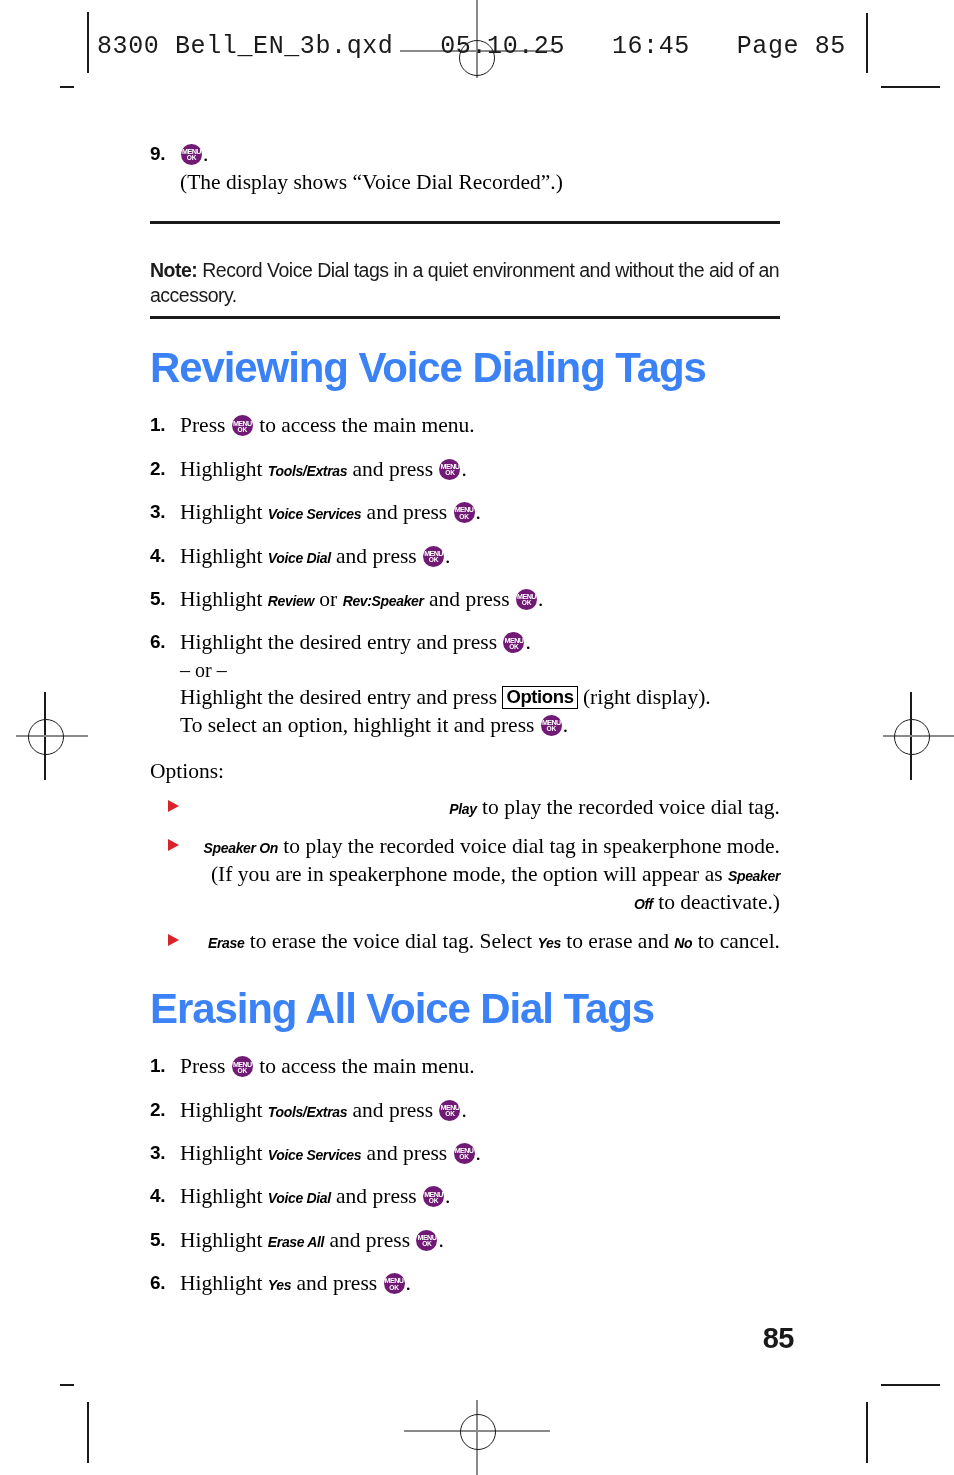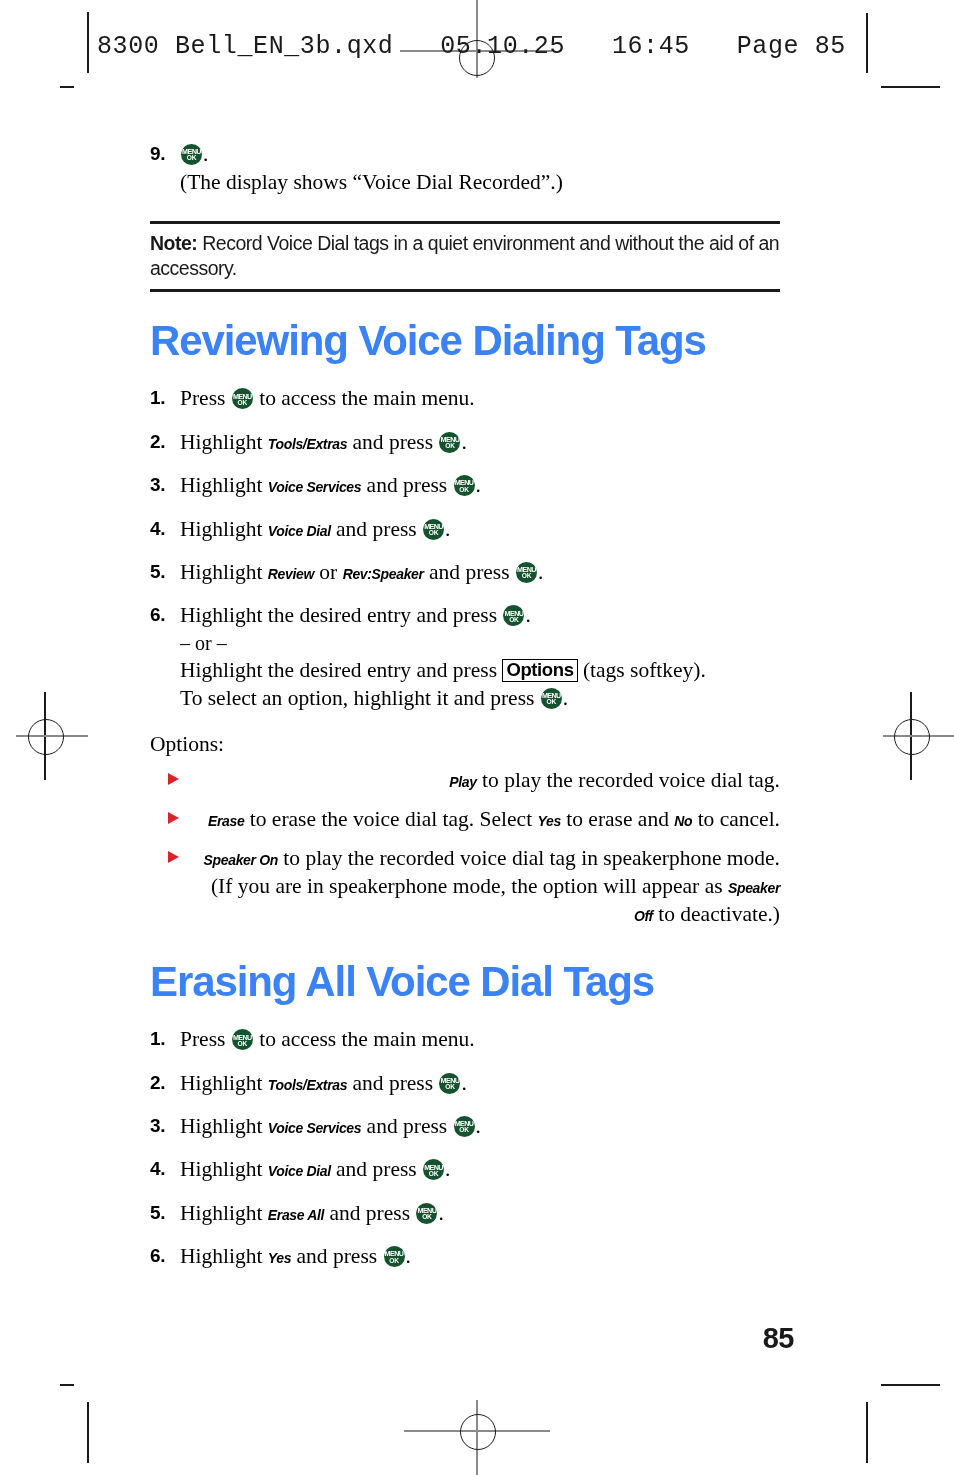--- a/index.html
+++ b/index.html
@@ -75,21 +75,21 @@
     letter-spacing: -0.35px;
     font-style: italic;
   }
 
   
   .menukey {
     display: inline-block;
     width: 21px;
     height: 21px;
     border-radius: 50%;
-    background: #14532d;
+    background: #701a75;
     color: #ffffff;
     vertical-align: -4px;
     position: relative;
     margin: 0 1px;
     overflow: hidden;
   }
   .menukey .l1, .menukey .l2 {
     position: absolute;
     left: 0; right: 0;
     text-align: center;
@@ -121,20 +121,21 @@
     border-top: 3.2px solid #1a1a1a;
     border-bottom: 3.2px solid #1a1a1a;
     padding: 7px 0 7px 0;
   }
   .note-text {
     font-family: "Liberation Sans", sans-serif;
     font-size: 19.5px;
     line-height: 1.32;
     letter-spacing: -0.5px;
     color: #1a1a1a;
+    margin-top: 27px;
   }
   .note-text .note-label { font-weight: bold; }
 
   
   .heading {
     color: #3b82f6;
     font-family: "Liberation Sans", sans-serif;
     font-weight: bold;
     font-size: 42px;
     letter-spacing: -1.1px;
@@ -262,46 +263,46 @@
   <div class="step">
     <div class="num">5.</div>
     <div class="body"><span>Highlight </span><span class="cond">Review</span><span> or </span><span class="cond">Rev:Speaker</span><span> and press </span><span class="menukey"><span class="l1">MENU</span><span class="l2">OK</span></span><span>.</span></div>
   </div>
 
   <div class="step" style="margin-bottom:6px;">
     <div class="num">6.</div>
     <div class="body">
       <div class="sub-line"><span>Highlight the desired entry and press </span><span class="menukey"><span class="l1">MENU</span><span class="l2">OK</span></span><span>.</span></div>
       <div class="or-line">– or –</div>
-      <div class="sub-line"><span>Highlight the desired entry and press </span><span class="softkey">Options</span><span> (tags softkey).</span></div>
+      <div class="sub-line"><span>Highlight the desired entry and press </span><span class="softkey">Options</span><span> (right display).</span></div>
       <div class="sub-line"><span>To select an option, highlight it and press </span><span class="menukey"><span class="l1">MENU</span><span class="l2">OK</span></span><span>.</span></div>
     </div>
   </div>
 
   <div class="options-label">Options:</div>
 
   <div class="bullet-row">
     <div class="tri">
         <div class="tri-shape"></div>
       </div>
     <div class="btext"><span class="cond">Play</span><span> to play the recorded voice dial tag.</span></div>
   </div>
 
   <div class="bullet-row">
     <div class="tri">
         <div class="tri-shape"></div>
       </div>
-    <div class="btext"><span class="cond">Erase</span><span> to erase the voice dial tag. Select </span><span class="cond">Yes</span><span> to erase and </span><span class="cond">No</span><span> to cancel.</span></div>
+    <div class="btext"><span class="cond">Speaker On</span><span> to play the recorded voice dial tag in speakerphone mode. (If you are in speakerphone mode, the option will appear as </span><span class="cond">Speaker Off</span><span> to deactivate.)</span></div>
   </div>
 
   <div class="bullet-row">
     <div class="tri">
         <div class="tri-shape"></div>
       </div>
-    <div class="btext"><span class="cond">Speaker On</span><span> to play the recorded voice dial tag in speakerphone mode. (If you are in speakerphone mode, the option will appear as </span><span class="cond">Speaker Off</span><span> to deactivate.)</span></div>
+    <div class="btext"><span class="cond">Erase</span><span> to erase the voice dial tag. Select </span><span class="cond">Yes</span><span> to erase and </span><span class="cond">No</span><span> to cancel.</span></div>
   </div>
 
   <div class="heading" style="margin-top:30px;">Erasing All Voice Dial Tags</div>
 
   <div class="step">
     <div class="num">1.</div>
     <div class="body"><span>Press </span><span class="menukey"><span class="l1">MENU</span><span class="l2">OK</span></span><span> to access the main menu.</span></div>
   </div>
 
   <div class="step">

